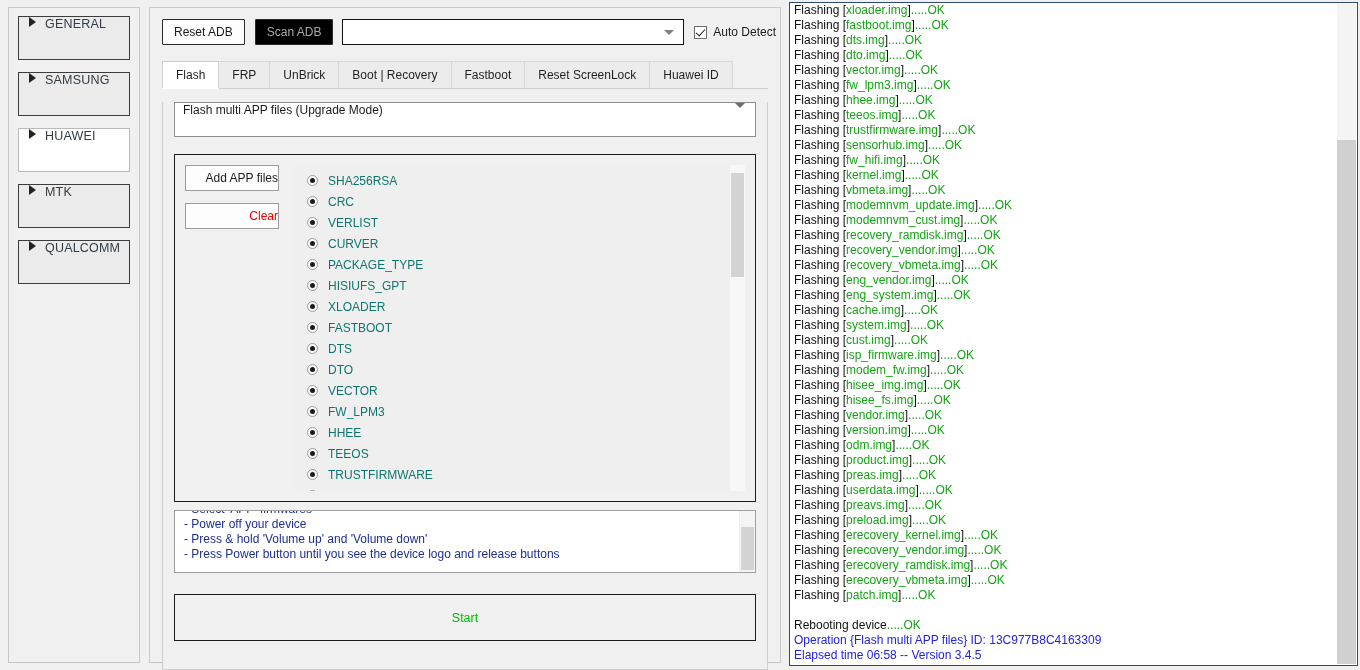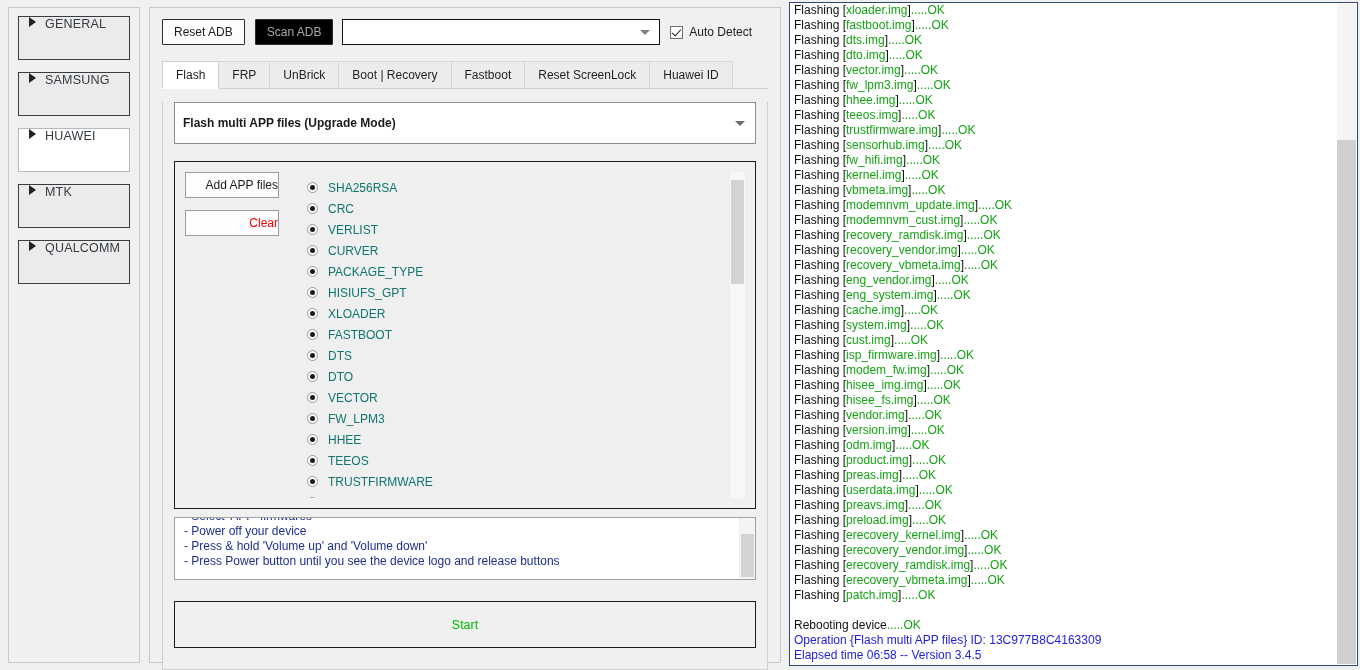--- a/index.html
+++ b/index.html
@@ -112,21 +112,21 @@
     right: 9px;
     width: 0; height: 0;
     border-top: 5px solid #808080;
     border-left: 5px solid transparent;
     border-right: 5px solid transparent;
   }
   .autodetect {
     display: flex;
     align-items: center;
     margin-left: 10px;
-    margin-right: 28px;
+    margin-right: 4px;
     font-size: 12px;
     cursor: pointer;
     white-space: nowrap;
   }
   .cbox {
     width: 13px; height: 13px;
     border: 1px solid #6d6d6d;
     background: #fff;
     box-sizing: border-box;
     margin-right: 6px;
@@ -179,32 +179,31 @@
     border: 1px solid #cfcfcf;
     border-top: none;
     box-sizing: border-box;
     height: 568px;
     padding: 0;
     position: relative;
   }
 
   .mode-combo {
     margin: 13px 11px 0 11px;
-    height: 42px;
+    height: 35px;
     background: #ffffff;
     border: 1px solid #8d8d8d;
     box-sizing: border-box;
     display: flex;
-    align-items: center;
+    align-items: flex-start;
     padding-left: 8px;
     position: relative;
     font-size: 12px;
     color: #1b1b1b;
     cursor: pointer;
-    font-weight: bold;
   }
   .mode-combo .caret {
     position: absolute;
     right: 10px;
     width: 0; height: 0;
     border-top: 5px solid #6f6f6f;
     border-left: 5px solid transparent;
     border-right: 5px solid transparent;
   }
 

